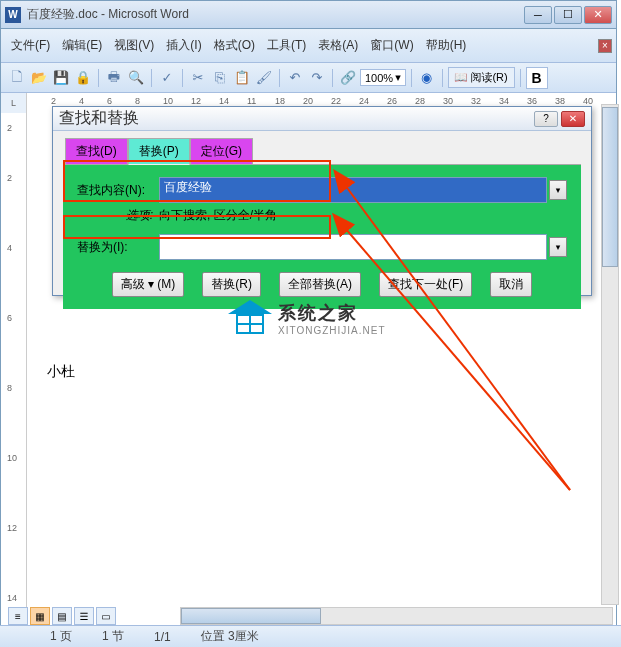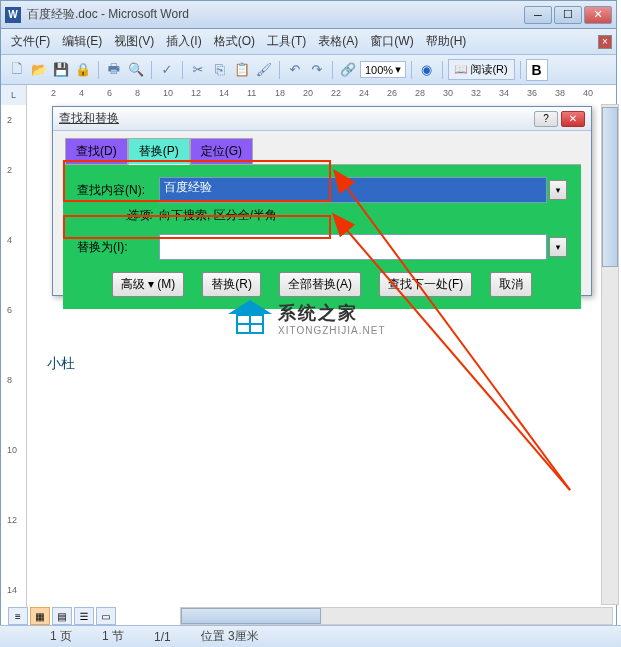--- a/index.html
+++ b/index.html
@@ -8,21 +8,21 @@
     
     .main-window { width: 617px; height: 643px; border: 1px solid #7b9ebd; background: #fff; }
     .title-bar { height: 28px; background: linear-gradient(#e3ecf7, #c5d8ef); display: flex; align-items: center; padding: 0 4px; border-bottom: 1px solid #7b9ebd; }
     .title-bar .app-icon { width: 16px; height: 16px; background: #2b579a; margin-right: 6px; display: inline-flex; align-items: center; justify-content: center; color: #fff; font-size: 10px; font-weight: bold; }
     .title-bar .title { flex: 1; color: #444; }
     .win-controls { display: flex; gap: 2px; }
     .win-btn { width: 28px; height: 18px; background: linear-gradient(#d7e4f2, #b8cee8); border: 1px solid #7b9ebd; border-radius: 2px; display: flex; align-items: center; justify-content: center; font-size: 11px; cursor: pointer; }
     .win-btn.close { background: linear-gradient(#e89090, #d05050); color: #fff; }
     
     
-    .menu-bar { height: 26px; background: linear-gradient(#e7f0fa, #d1e2f5); display: flex; align-items: center; padding: 0 4px; border-bottom: 1px solid #a5bde0; }
+    .menu-bar { height: 34px; background: linear-gradient(#e7f0fa, #d1e2f5); display: flex; align-items: center; padding: 0 4px; border-bottom: 1px solid #a5bde0; }
     .menu-item { padding: 3px 6px; cursor: pointer; color: #333; }
     .menu-close { margin-left: auto; width: 14px; height: 14px; background: #c05050; color: #fff; display: flex; align-items: center; justify-content: center; font-size: 10px; border: 1px solid #888; }
     
     
     .toolbar { height: 30px; background: linear-gradient(#e7f0fa, #d1e2f5); display: flex; align-items: center; padding: 0 6px; border-bottom: 1px solid #a5bde0; gap: 2px; }
     .tb-icon { width: 20px; height: 20px; display: flex; align-items: center; justify-content: center; color: #5a7ca8; font-size: 13px; cursor: pointer; border-radius: 2px; }
     .tb-sep { width: 1px; height: 18px; background: #a5bde0; margin: 0 3px; }
     .zoom-box { border: 1px solid #a5bde0; background: #fff; padding: 1px 4px; font-size: 11px; display: flex; align-items: center; gap: 2px; }
     .read-btn { border: 1px solid #a5bde0; background: #e7f0fa; padding: 2px 6px; font-size: 11px; display: flex; align-items: center; gap: 2px; }
     .bold-b { width: 22px; height: 22px; border: 1px solid #a5bde0; background: #fff; font-weight: bold; font-size: 14px; display: flex; align-items: center; justify-content: center; }
@@ -31,32 +31,32 @@
     .ruler-row { display: flex; height: 20px; background: #f0f0f0; border-bottom: 1px solid #ccc; }
     .ruler-corner { width: 26px; height: 20px; background: #e7f0fa; border-right: 1px solid #ccc; display: flex; align-items: center; justify-content: center; font-size: 9px; color: #666; }
     .h-ruler { flex: 1; height: 20px; background: #fff; position: relative; font-size: 9px; color: #666; overflow: hidden; }
     .ruler-num { position: absolute; top: 3px; }
     
     
     .content-area { display: flex; height: 530px; }
     .v-ruler { width: 26px; background: #fff; border-right: 1px solid #ccc; position: relative; font-size: 9px; color: #666; }
     .v-ruler .vnum { position: absolute; left: 6px; }
     .doc-area { flex: 1; background: #fff; position: relative; padding: 10px 20px; }
-    .doc-text { margin-top: 240px; font-size: 14px; color: #0c4a6e; }
+    .doc-text { margin-top: 240px; font-size: 14px; color: #000000; }
     
     
     .dialog { position: absolute; left: 52px; top: 106px; width: 540px; height: 190px; background: #f0f0f0; border: 1px solid #6b8db5; box-shadow: 2px 2px 6px rgba(0,0,0,0.3); }
     .dlg-title { height: 24px; background: linear-gradient(#fdfdfd, #e0e8f3); display: flex; align-items: center; padding: 0 6px; border-bottom: 1px solid #b0c4de; }
-    .dlg-title .t { flex: 1; font-size: 12px; color: #333; text-decoration: underline; }
+    .dlg-title .t { flex: 1; font-size: 16px; color: #333; }
     .dlg-controls { display: flex; gap: 3px; }
     .dlg-btn { width: 24px; height: 16px; border: 1px solid #9ab; background: linear-gradient(#f5f5f5,#ddd); display: flex; align-items: center; justify-content: center; font-size: 10px; border-radius: 2px; cursor: pointer; }
     .dlg-btn.close { background: linear-gradient(#e77,#c33); color: #fff; border-color: #a33; }
     
     .tabs { display: flex; padding: 6px 12px 0; gap: 0; }
-    .tab { padding: 4px 10px; border: 1px solid #aaa; background: #8b5cf6; font-size: 12px; cursor: pointer; position: relative; top: 1px; }
+    .tab { padding: 4px 10px; border: 1px solid #aaa; background: #d946ef; font-size: 12px; cursor: pointer; position: relative; top: 1px; }
     .tab.active { background: #5eead4; border-bottom: 1px solid #f0f0f0; }
     
     .dlg-body { padding: 12px 14px; border-top: 1px solid #aaa; margin: 0 10px 10px; background: #22c55e; }
     .field-row { display: flex; align-items: center; margin-bottom: 4px; }
     .field-label { width: 82px; font-size: 12px; }
     .field-input { flex: 1; height: 26px; border: 1px solid #7b9ebd; background: #fff; padding: 1px 4px; font-size: 12px; }
     .field-input.sel { background: #316ac5; color: #fff; }
     .dd-arrow { width: 18px; height: 20px; border: 1px solid #888; background: linear-gradient(#f5f5f5,#ddd); display: flex; align-items: center; justify-content: center; font-size: 9px; margin-left: 2px; cursor: pointer; }
     .opts-row { display: flex; margin-bottom: 10px; }
     .opts-label { width: 82px; text-align: right; padding-right: 6px; font-style: italic; }

